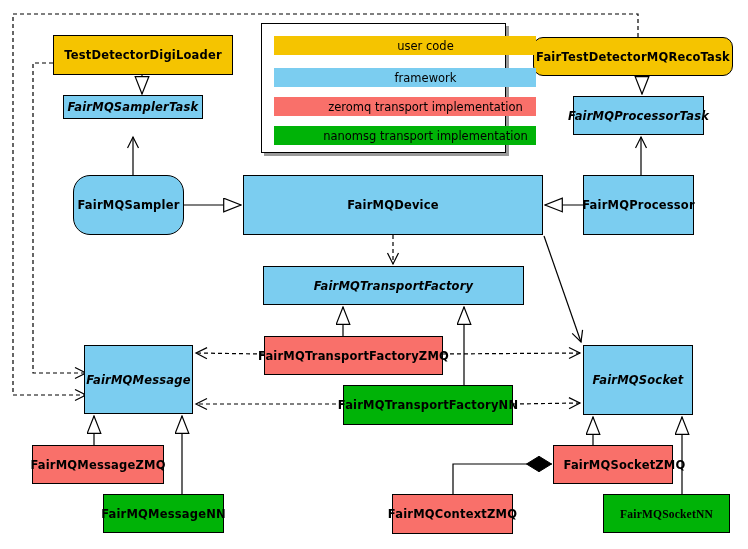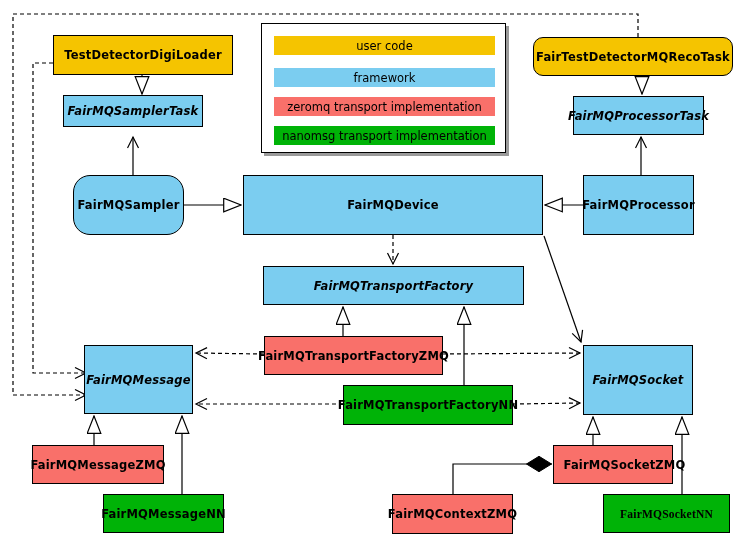--- a/index.html
+++ b/index.html
@@ -16,21 +16,21 @@
     box-sizing:border-box;
     border:1.4px solid #000;
     display:flex;align-items:center;justify-content:center;
     font-size:11.5px;font-weight:bold;color:#000;
     letter-spacing:0.2px;white-space:nowrap;
   }
   .abstract{font-style:italic;}
   
   #n-digiloader   {left:53px;  top:35px;  width:180px; height:40px;}
   #n-recotask     {left:533px; top:37px;  width:200px; height:39px;}
-  #n-samplertask  {left:63px;  top:95px;  width:140px; height:32px;}
+  #n-samplertask  {left:63px;  top:95px;  width:140px; height:24px;}
   #n-processortask{left:573px; top:96px;  width:131px; height:39px;}
   #n-sampler      {left:73px;  top:175px; width:111px; height:60px;border-radius:17px;}
   #n-device       {left:243px; top:175px; width:300px; height:60px;}
   #n-processor    {left:583px; top:175px; width:111px; height:60px;}
   #n-factory      {left:263px; top:266px; width:261px; height:39px;}
   #n-factoryzmq   {left:264px; top:336px; width:179px; height:39px;}
   #n-factorynn    {left:343px; top:385px; width:170px; height:40px;}
   #n-message      {left:84px;  top:345px; width:109px; height:69px;font-style:italic;}
   #n-socket       {left:583px; top:345px; width:110px; height:70px;}
   #n-messagezmq   {left:32px;  top:445px; width:132px; height:39px;}
@@ -40,21 +40,21 @@
   #n-contextzmq   {left:392px; top:494px; width:121px; height:40px;}
   
   #legend{
     position:absolute;left:261px;top:23px;width:245px;height:130px;
     box-sizing:border-box;border:1.5px solid #000;background:#fff;
     box-shadow:3px 3px 0 0 #9a9a9a;
   }
   .legend-row{
     position:absolute;left:12px;width:221px;height:19px;
     display:flex;align-items:center;justify-content:center;
-    font-size:11.5px;color:#000;white-space:nowrap;
+    font-size:11.5px;color:#000;white-space:nowrap;padding-left:41px;
   }
   .legend-row.r0{top:12px;}
   .legend-row.r1{top:44px;}
   .legend-row.r2{top:73px;}
   .legend-row.r3{top:102px;}
   
   .edge{stroke:#000;stroke-width:1.2;fill:none;}
   .dashed{stroke-dasharray:4,3;}
 </style>
 </head>

